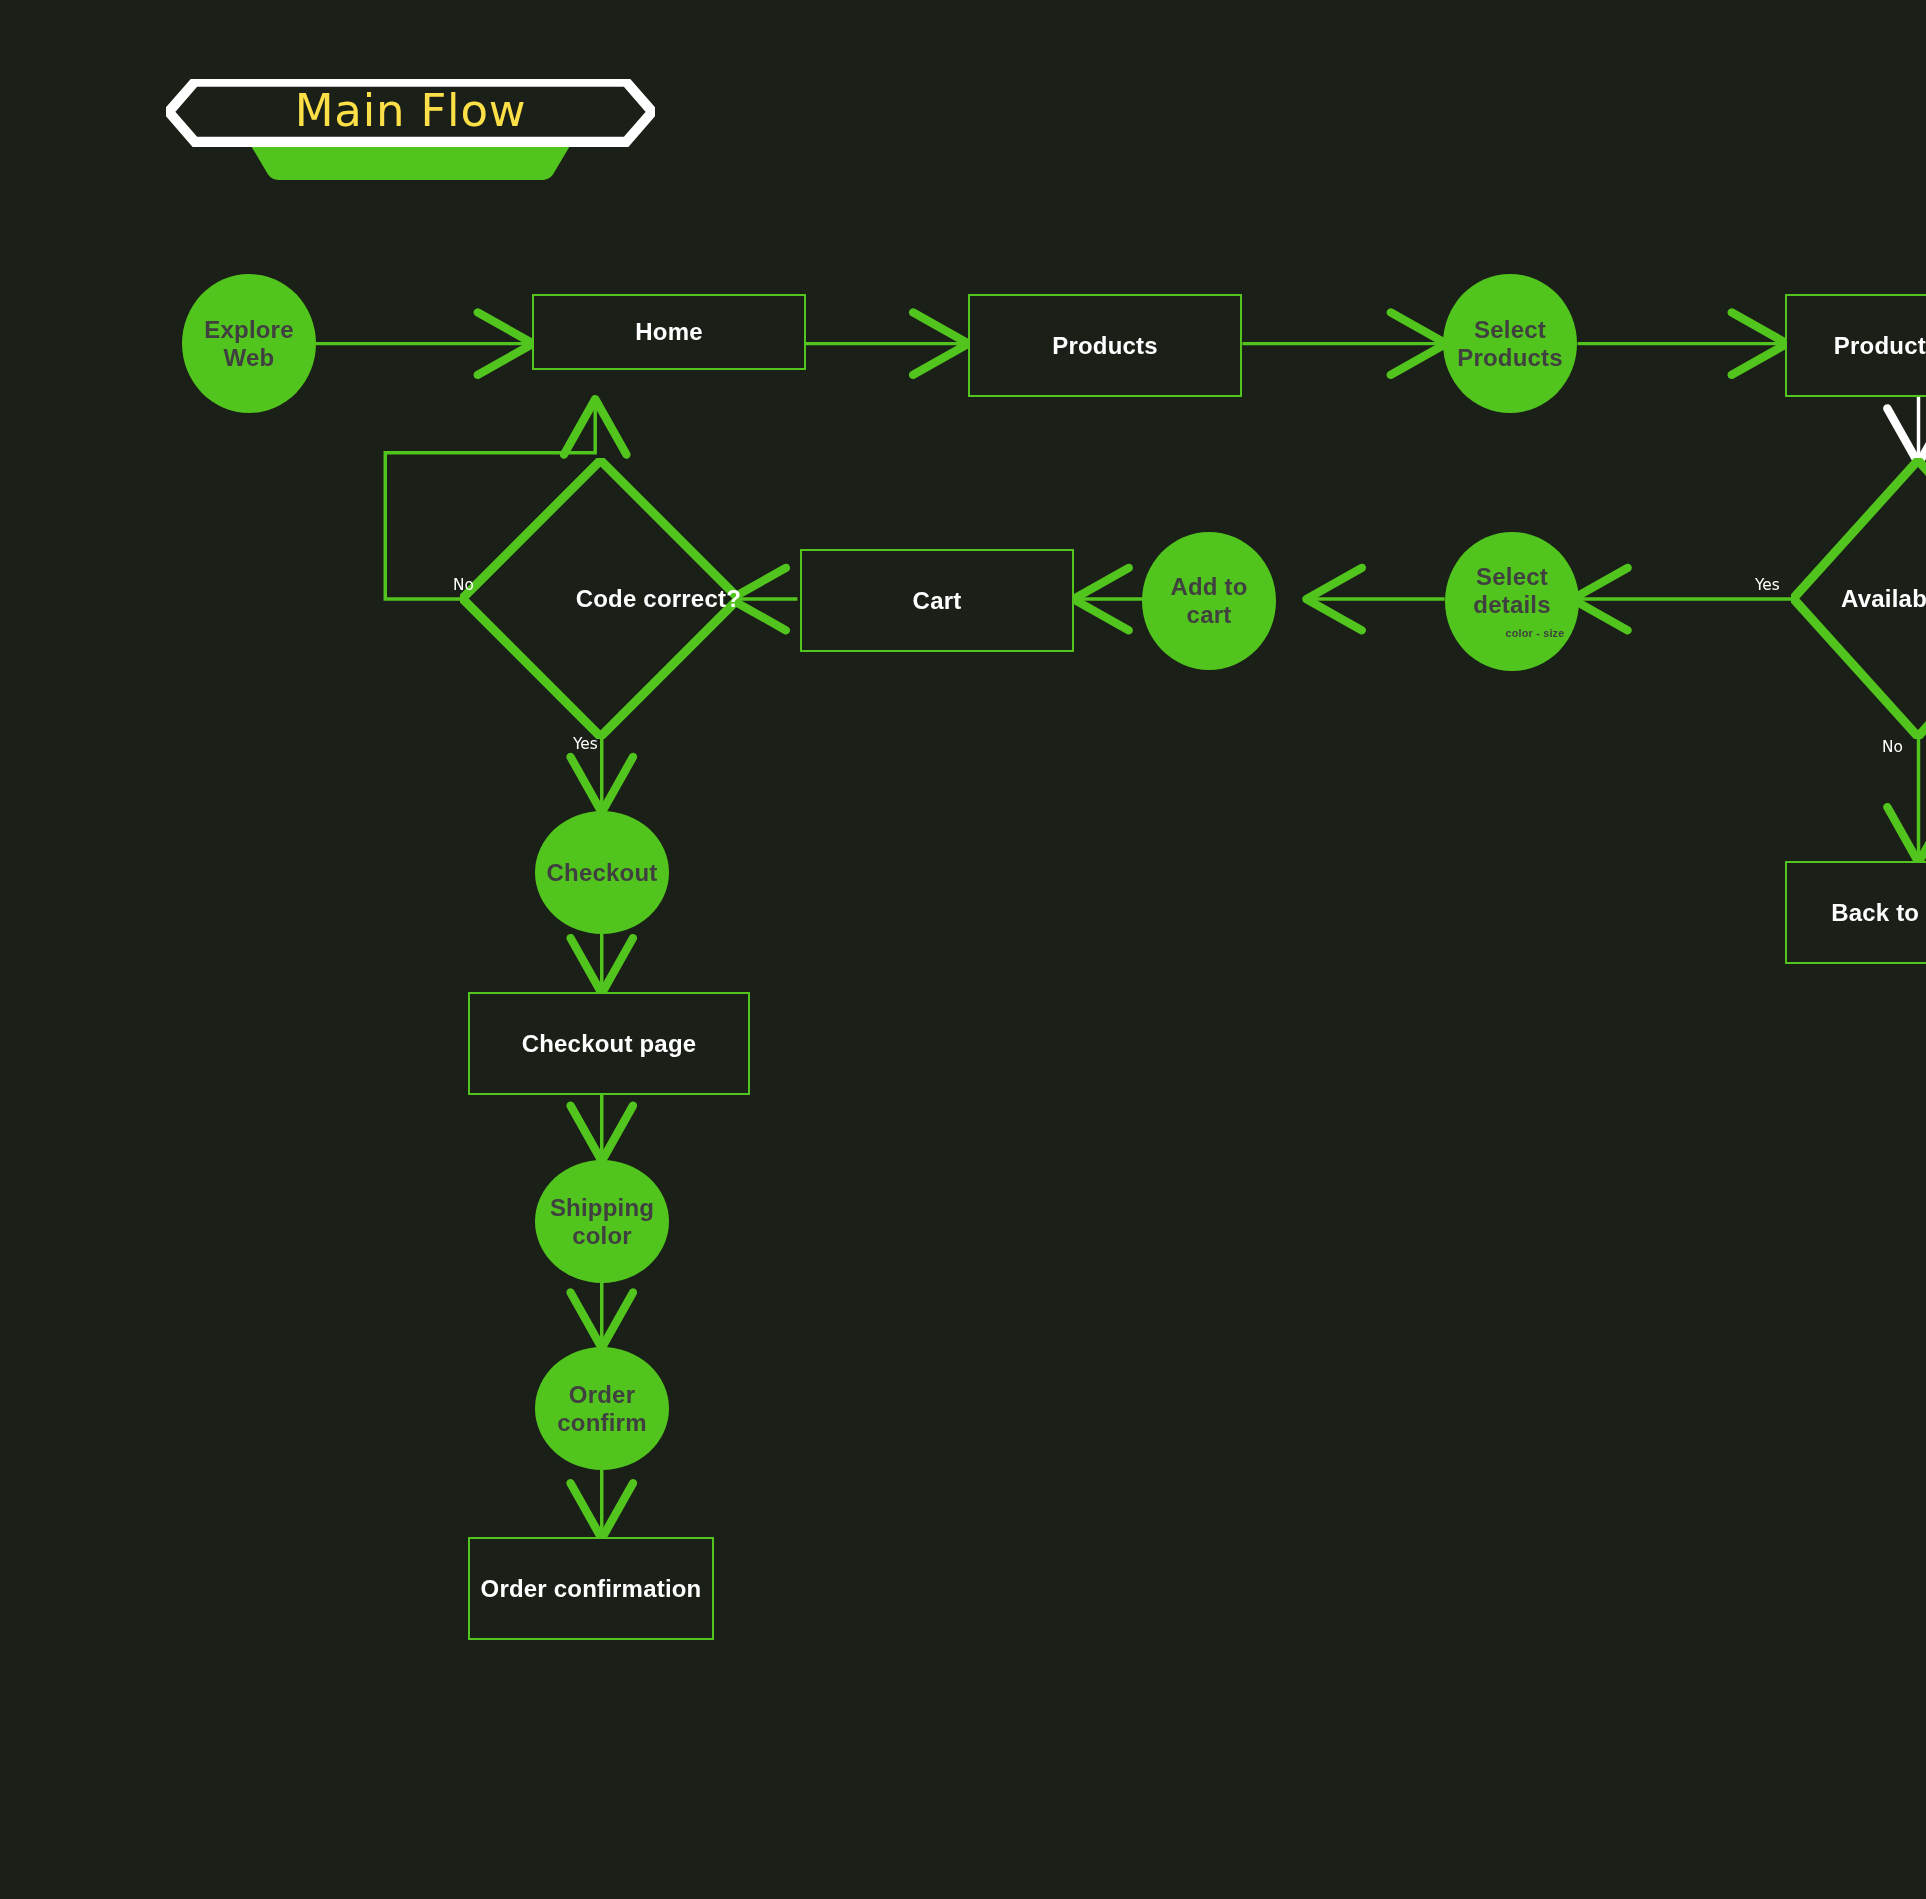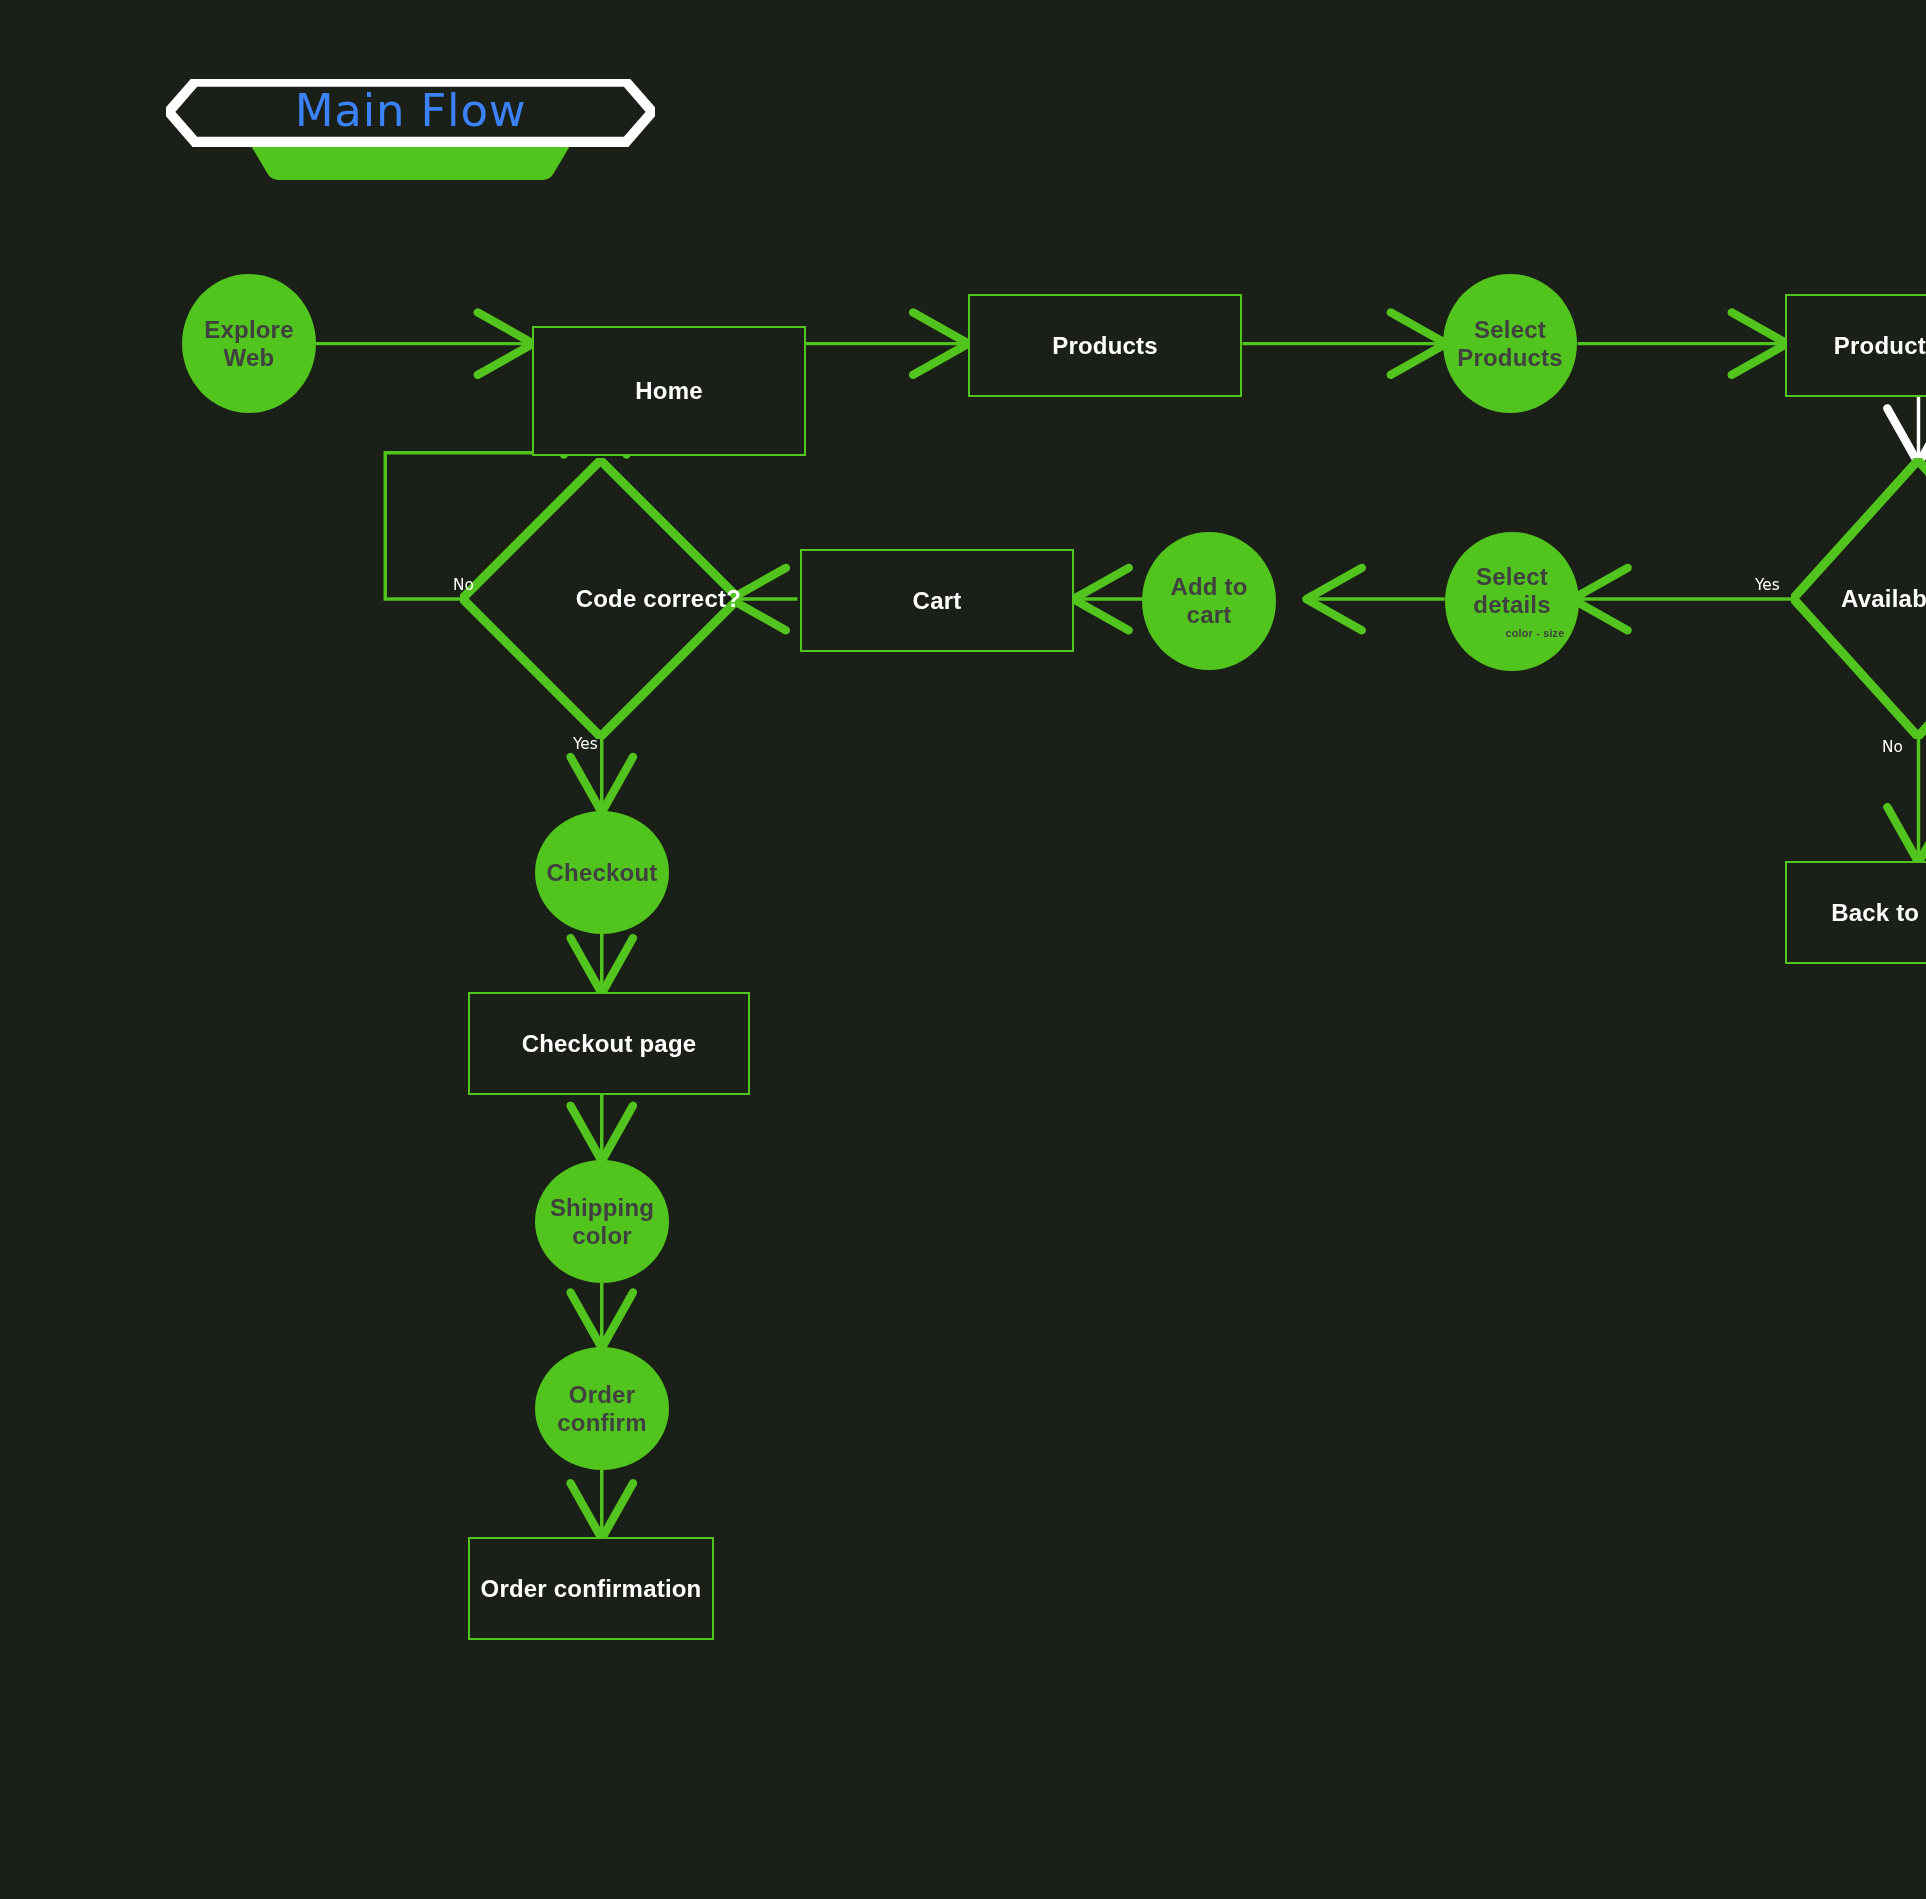--- a/index.html
+++ b/index.html
@@ -26,21 +26,21 @@
   }
   #title-banner svg { position: absolute; left: 0; top: 0; }
   #title-text {
     position: absolute;
     left: 0; top: 0;
     width: 489px;
     height: 63px;
     display: flex;
     align-items: center;
     justify-content: center;
-    color: #3b82f6;
+    color: #fde047;
     font-size: 45px;
     font-weight: 400;
     letter-spacing: 0.8px;
     font-family: "DejaVu Sans", sans-serif;
     white-space: nowrap;
   }
 
   
   #connectors {
     position: absolute;
@@ -175,21 +175,21 @@
     <g fill="none" stroke="#ffffff" stroke-width="9">
       <line x1="4980" y1="1022" x2="4980" y2="1195" marker-end="url(#arrW)"></line>
     </g>
   </svg>
 
   <div class="node node-ellipse" style="left:182px; top:274px; width:134px; height:139px;">
     <span>Explore</span>
     <span>Web</span>
   </div>
 
-  <div class="node node-rect" style="left:532px; top:294px; width:274px; height:130px;margin-top:32px;">
+  <div class="node node-rect" style="left:532px; top:294px; width:274px; height:76px;">
     <span>Home</span>
   </div>
 
   <div class="node node-rect" style="left:968px; top:294px; width:274px; height:103px;">
     <span>Products</span>
   </div>
 
   <div class="node node-ellipse" style="left:1443px; top:274px; width:134px; height:139px;">
     <span>Select</span>
     <span>Products</span>

